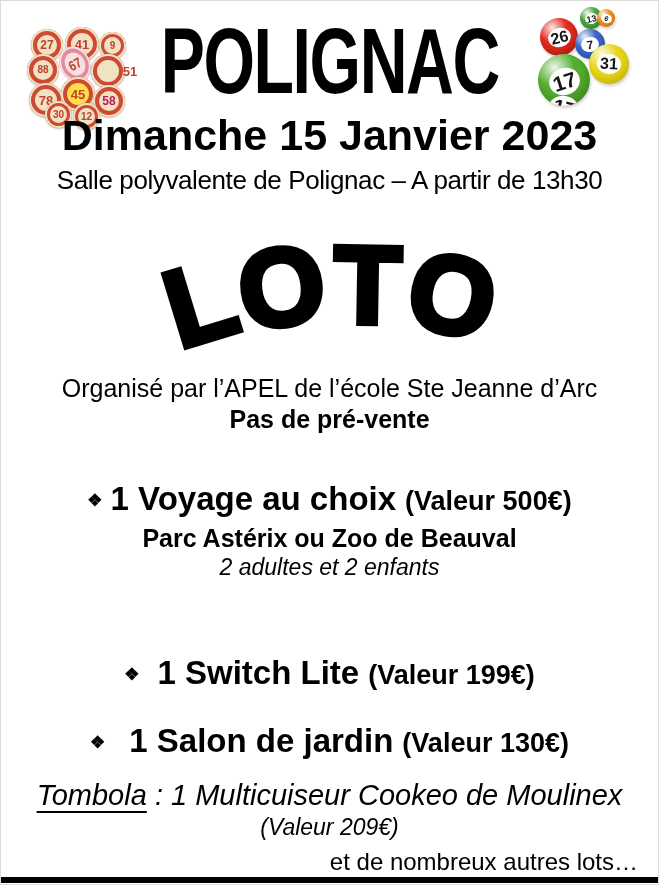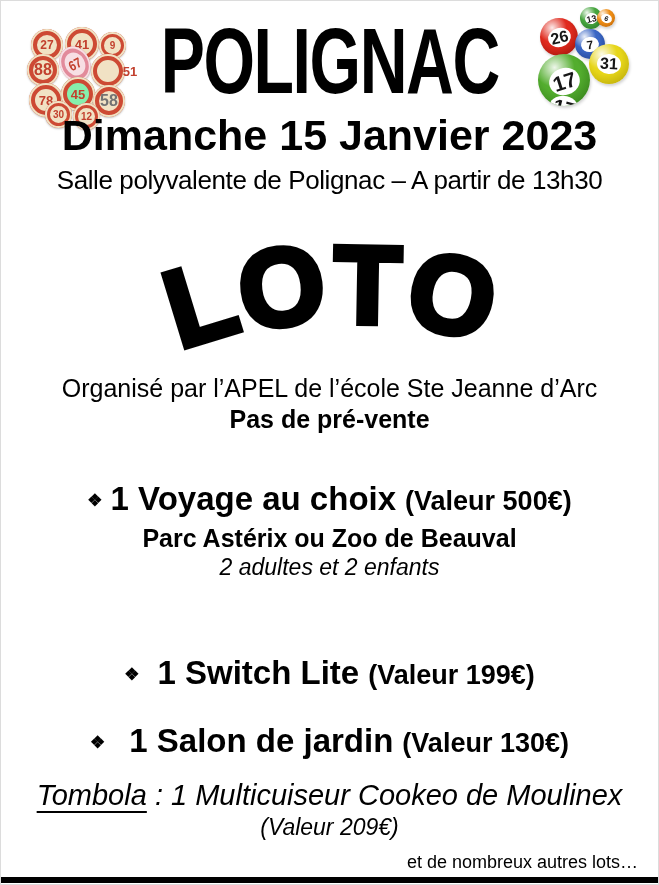--- a/index.html
+++ b/index.html
@@ -55,55 +55,55 @@
   .p-switch{top:650px;}  .p-switch .bullet{margin-right:18px;}
   .p-salon{top:718px;}   .p-salon .bullet{margin-right:24px;}
 
   .detail-bold{top:522px;font-size:25px;line-height:30px;font-weight:700;}
   .detail-italic{top:552px;font-size:23px;line-height:28px;font-style:italic;}
 
   
   .tombola{top:776px;font-size:29px;line-height:36px;font-style:italic;}
   .tombola .tlabel{text-decoration:underline;text-underline-offset:6px;text-decoration-thickness:2px;}
   .tombola-value{top:812px;font-size:23px;line-height:28px;font-style:italic;}
-  .footer-note{position:absolute;right:20px;top:850px;font-size:18px;line-height:22px;white-space:nowrap;}
+  .footer-note{position:absolute;right:20px;top:850px;font-size:24px;line-height:22px;white-space:nowrap;}
   .bottom-bar{position:absolute;left:0;right:0;bottom:1px;height:6px;background:#000;}
 </style>
 </head>
 <body>
 
 <div class="poster">
 
   <div class="chips">
       <div class="token" style="left: 4px; top: 2px; width: 32px; height: 32px; background: rgb(241, 226, 196); box-shadow: rgba(0, 0, 0, 0.25) 0px 1px 2px, rgb(241, 226, 196) 0px 0px 0px 2px inset, rgb(205, 74, 52) 0px 0px 0px 6px inset;">
         <span style="font-size: 12px; color: rgb(194, 64, 46);">27</span>
       </div>
       <div class="token" style="left: 38px; top: 0px; width: 34px; height: 34px; background: rgb(241, 226, 196); box-shadow: rgba(0, 0, 0, 0.25) 0px 1px 2px, rgb(241, 226, 196) 0px 0px 0px 2px inset, rgb(205, 74, 52) 0px 0px 0px 6px inset;">
         <span style="font-size: 13px; color: rgb(194, 64, 46);">41</span>
       </div>
       <div class="token" style="left: 72px; top: 5px; width: 27px; height: 27px; background: rgb(241, 226, 196); box-shadow: rgba(0, 0, 0, 0.25) 0px 1px 2px, rgb(241, 226, 196) 0px 0px 0px 2px inset, rgb(205, 74, 52) 0px 0px 0px 5px inset;">
         <span style="font-size: 10px; color: rgb(194, 64, 46);">9</span>
       </div>
       <div class="token" style="left: 0px; top: 27px; width: 32px; height: 32px; background: rgb(241, 226, 196); box-shadow: rgba(0, 0, 0, 0.25) 0px 1px 2px, rgb(241, 226, 196) 0px 0px 0px 2px inset, rgb(205, 74, 52) 0px 0px 0px 6px inset;">
-        <span style="font-size: 16px; color: rgb(194, 64, 46);">88</span>
+        <span style="font-size: 10px; color: rgb(194, 64, 46);">88</span>
       </div>
       <div class="token tilt" style="left: 30px; top: 19px; width: 36px; height: 36px; background: rgb(247, 223, 228); box-shadow: rgba(0, 0, 0, 0.25) 0px 1px 2px, rgb(247, 223, 228) 0px 0px 0px 2px inset, rgb(226, 139, 155) 0px 0px 0px 6px inset;">
         <span style="font-size: 14px; color: rgb(194, 64, 46);">67</span>
       </div>
       <div class="token" style="left: 64px; top: 27px; width: 34px; height: 34px; background: rgb(241, 226, 196); box-shadow: rgba(0, 0, 0, 0.25) 0px 1px 2px, rgb(241, 226, 196) 0px 0px 0px 2px inset, rgb(205, 74, 52) 0px 0px 0px 6px inset;">
         <span style="font-size: 13px; color: rgb(194, 64, 46); padding-left: 44px;">51</span>
       </div>
       <div class="token" style="left: 2px; top: 56px; width: 34px; height: 34px; background: rgb(241, 226, 196); box-shadow: rgba(0, 0, 0, 0.25) 0px 1px 2px, rgb(241, 226, 196) 0px 0px 0px 2px inset, rgb(205, 74, 52) 0px 0px 0px 6px inset;">
         <span style="font-size: 13px; color: rgb(194, 64, 46);">78</span>
       </div>
-      <div class="token" style="left: 34px; top: 50px; width: 34px; height: 34px; background: #86efac; box-shadow: rgba(0, 0, 0, 0.25) 0px 1px 2px, rgb(241, 226, 196) 0px 0px 0px 2px inset, rgb(205, 74, 52) 0px 0px 0px 6px inset;">
+      <div class="token" style="left: 34px; top: 50px; width: 34px; height: 34px; background: #fde047; box-shadow: rgba(0, 0, 0, 0.25) 0px 1px 2px, rgb(241, 226, 196) 0px 0px 0px 2px inset, rgb(205, 74, 52) 0px 0px 0px 6px inset;">
         <span style="font-size: 13px; color: rgb(194, 64, 46);">45</span>
       </div>
       <div class="token" style="left: 66px; top: 58px; width: 32px; height: 32px; background: rgb(241, 226, 196); box-shadow: rgba(0, 0, 0, 0.25) 0px 1px 2px, rgb(241, 226, 196) 0px 0px 0px 2px inset, rgb(205, 74, 52) 0px 0px 0px 6px inset;">
-        <span style="font-size: 16px; color: #737373;">58</span>
+        <span style="font-size: 12px; color: #be185d;">58</span>
       </div>
       <div class="token" style="left: 18px; top: 74px; width: 27px; height: 27px; background: rgb(241, 226, 196); box-shadow: rgba(0, 0, 0, 0.25) 0px 1px 2px, rgb(241, 226, 196) 0px 0px 0px 2px inset, rgb(205, 74, 52) 0px 0px 0px 5px inset;">
         <span style="font-size: 10px; color: rgb(194, 64, 46);">30</span>
       </div>
       <div class="token" style="left: 46px; top: 76px; width: 27px; height: 27px; background: rgb(241, 226, 196); box-shadow: rgba(0, 0, 0, 0.25) 0px 1px 2px, rgb(241, 226, 196) 0px 0px 0px 2px inset, rgb(205, 74, 52) 0px 0px 0px 5px inset;">
         <span style="font-size: 10px; color: rgb(194, 64, 46);">12</span>
       </div>
     </div>
 
   <div class="abs title">

